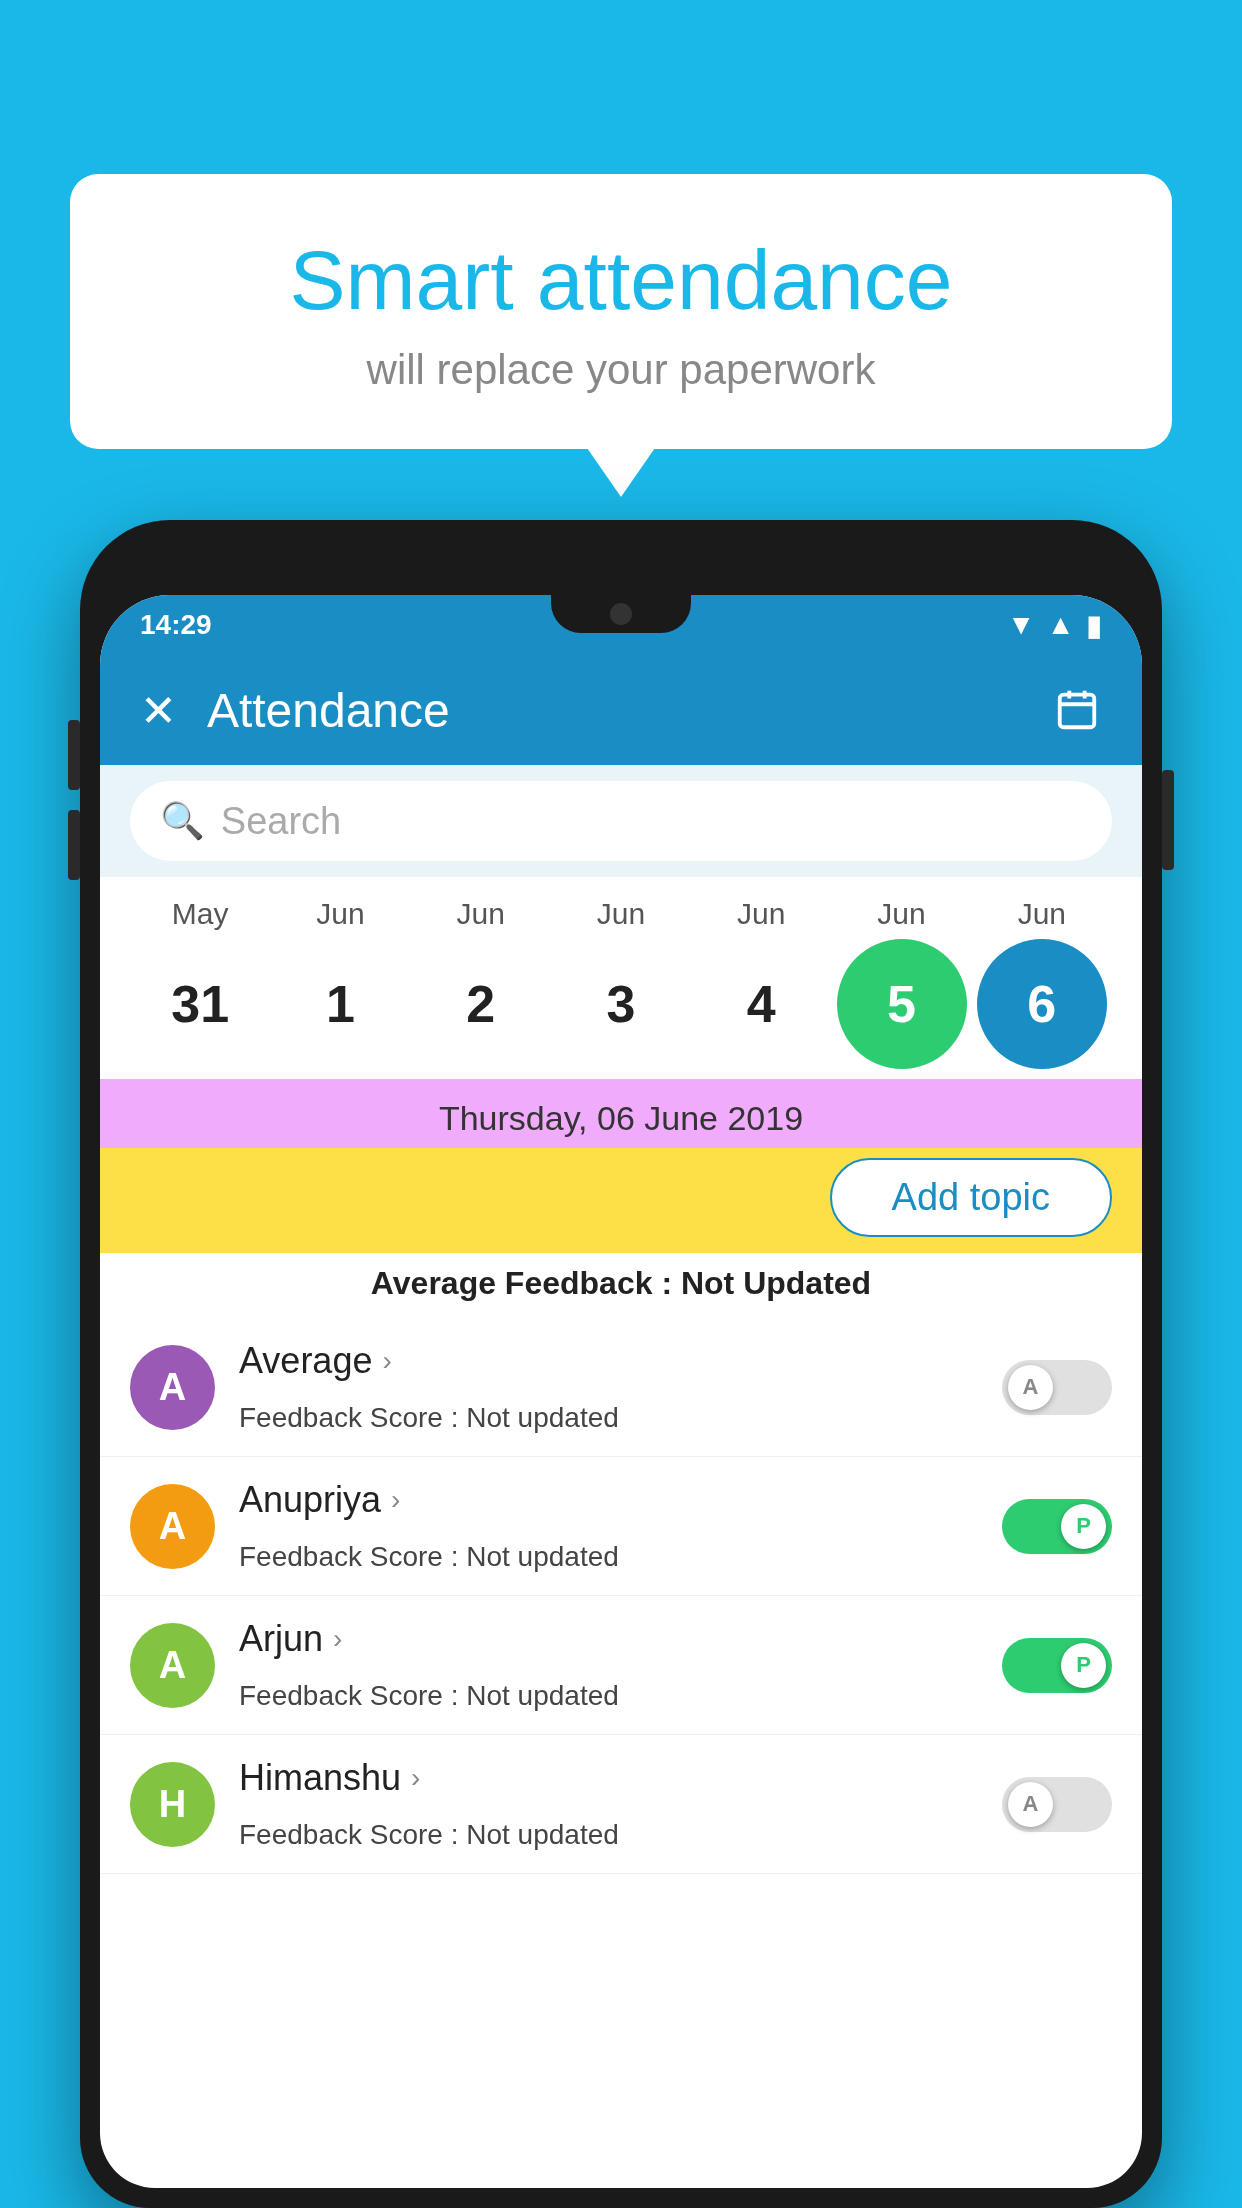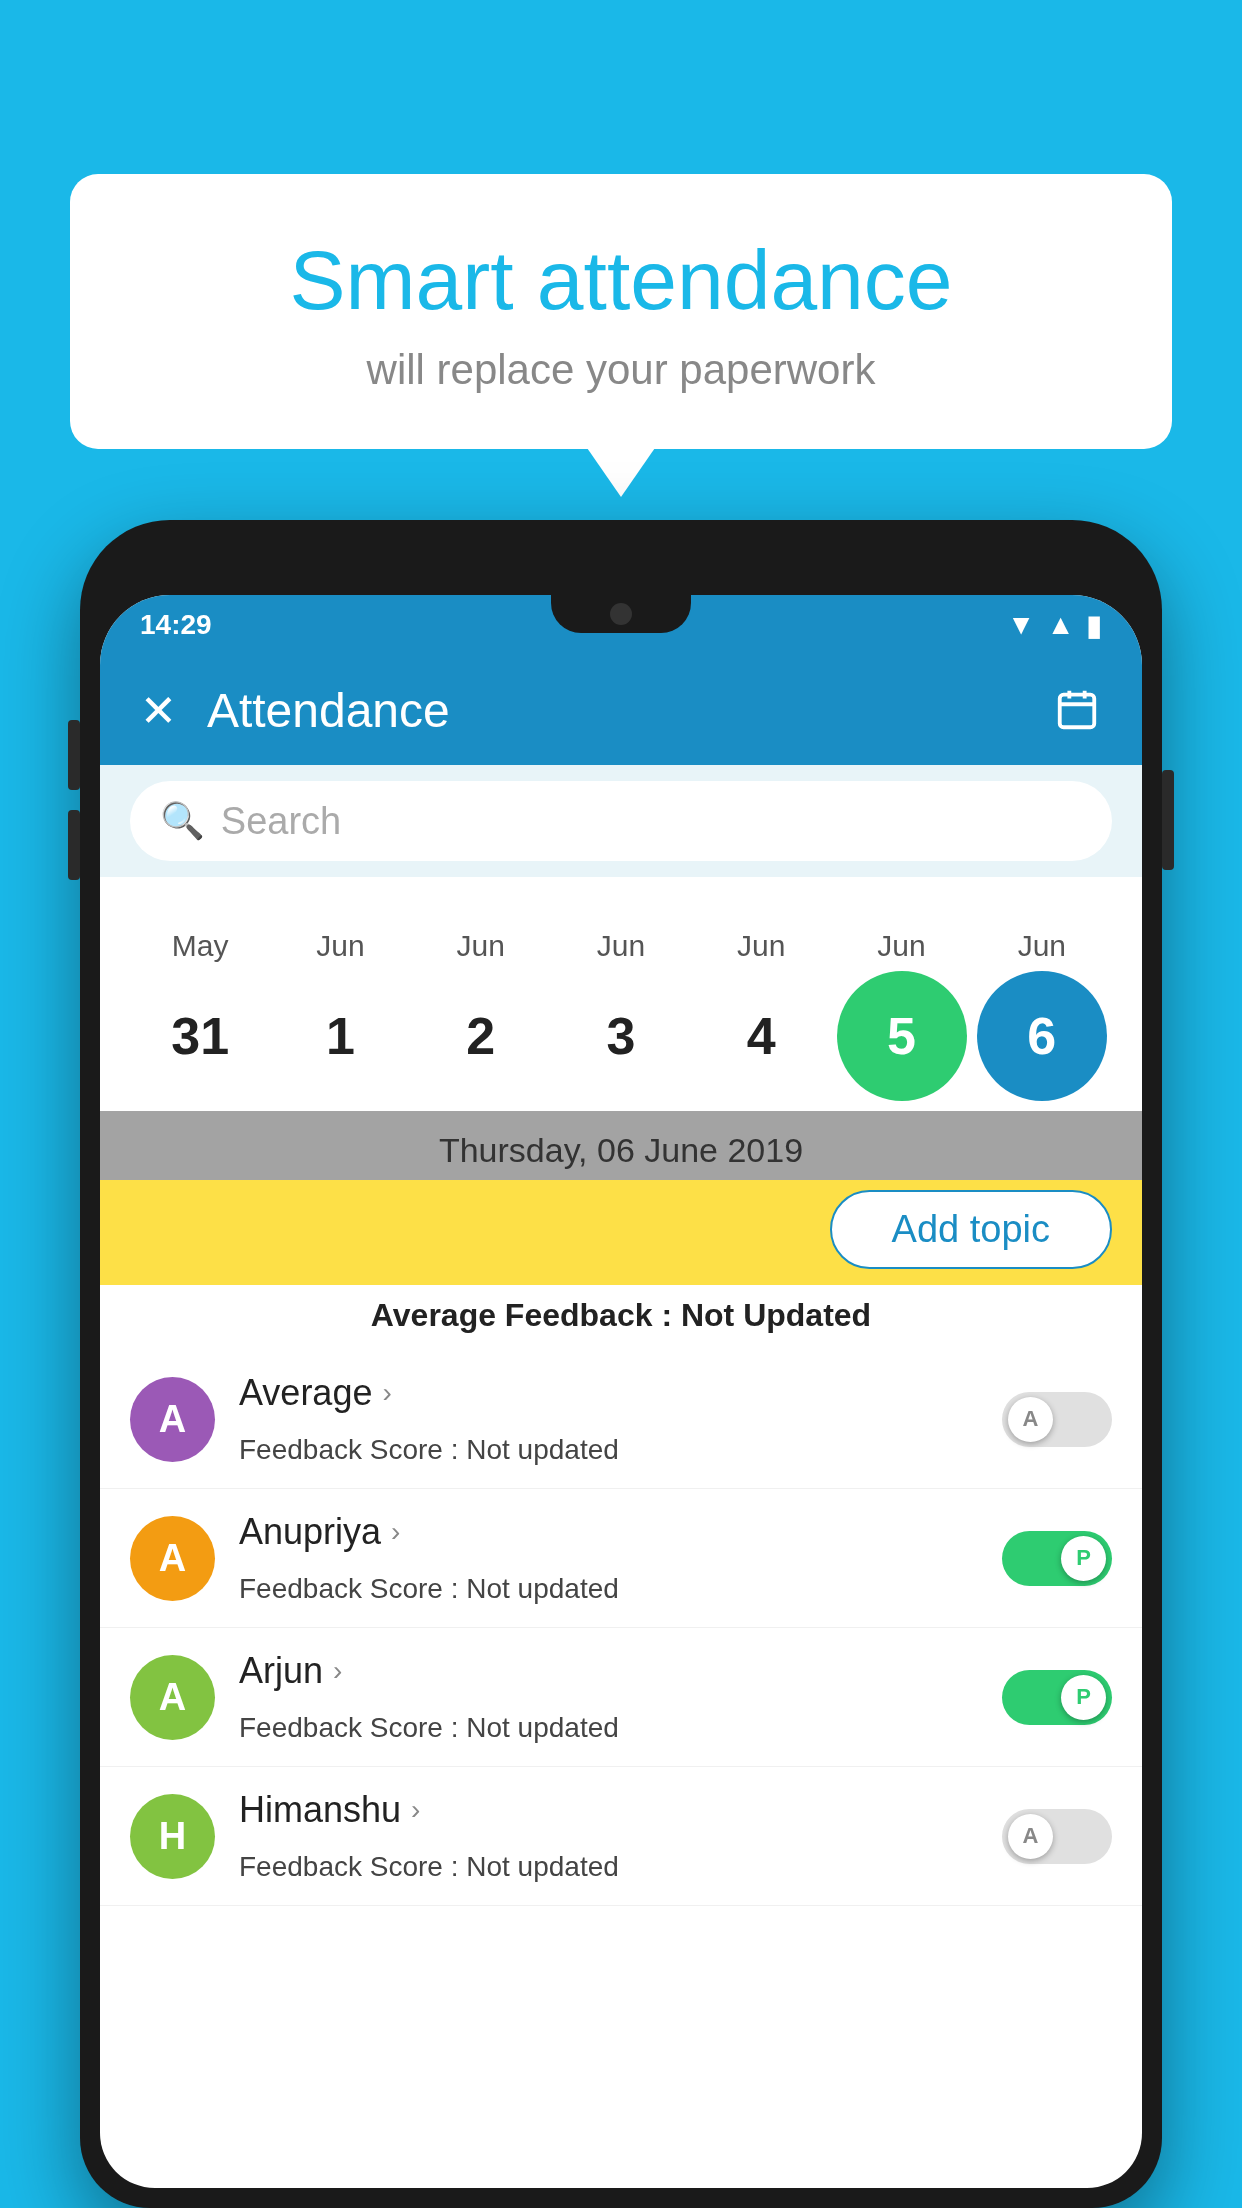--- a/index.html
+++ b/index.html
@@ -177,21 +177,20 @@
 
     .search-text {
       font-size: 38px;
       color: #aaa;
     }
 
     
     .calendar-strip {
       padding: 20px 30px 10px;
       background: white;
-      margin-top: 32px;
     }
 
     .calendar-row {
       display: flex;
       justify-content: space-around;
       align-items: center;
     }
 
     .cal-month-row {
       margin-bottom: 8px;
@@ -226,21 +225,21 @@
       background: #1a8dc4;
       color: white;
     }
 
     
     .date-info {
       text-align: center;
       padding: 20px 30px 10px;
       font-size: 34px;
       color: #333;
-      background: #a3a3a3;
+      background: #f0abfc;
     }
 
     
     .add-topic-container {
       display: flex;
       justify-content: flex-end;
       padding: 10px 30px 16px;
       background: #fde047;
     }
 

